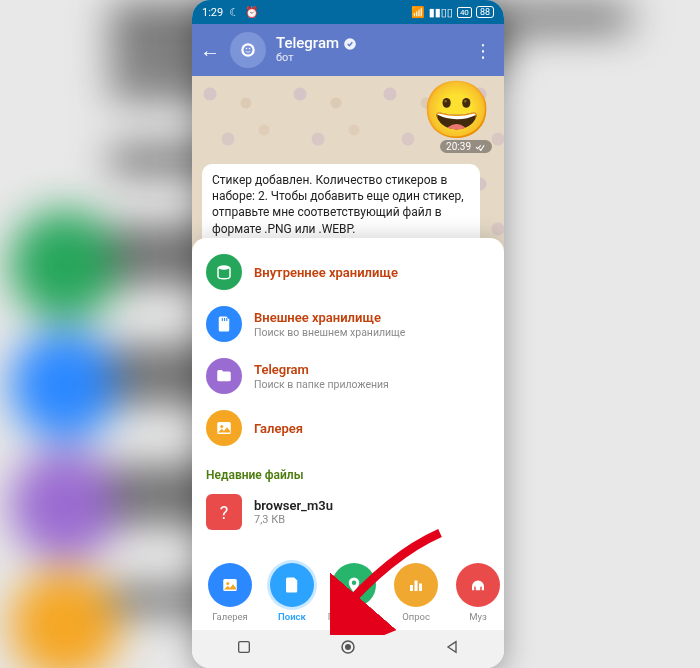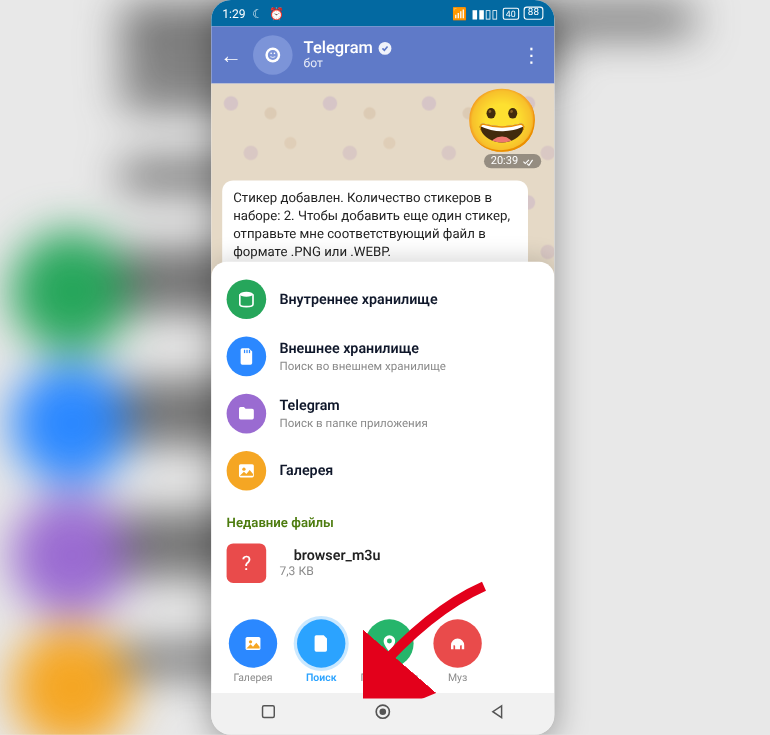--- a/index.html
+++ b/index.html
@@ -105,26 +105,26 @@
   }
   .src-icon {
     width:36px;height:36px;border-radius:50%;
     display:flex;align-items:center;justify-content:center;
     color:#fff; flex-shrink:0;
   }
   .src-icon.green{background:#26a65b;}
   .src-icon.blue{background:#2b88ff;}
   .src-icon.purple{background:#9a6bd1;}
   .src-icon.orange{background:#f5a623;}
-  .src-text .title{font-size:13px;font-weight:600;color:#0f172a;}
+  .src-text .title{font-size:13px;font-weight:600;color:#c2410c;}
   .src-text .desc{font-size:10.5px;color:#8a8a8a;margin-top:1px;}
   .section-header{font-size:12px;font-weight:600;color:#4d7c0f;padding:10px 14px 6px;}
   .file-item{display:flex;align-items:center;gap:12px;padding:6px 14px;}
   .file-thumb{width:36px;height:36px;border-radius:6px;background:#e94b4b;display:flex;align-items:center;justify-content:center;color:#fff;font-size:18px;}
-  .file-text .title{font-size:13px;font-weight:600;color:#222;margin-left:13px;}
+  .file-text .title{font-size:13px;font-weight:600;color:#222;}
   .file-text .desc{font-size:11px;color:#8a8a8a;}
   .attach-row{
     display:flex; gap:6px; padding:12px 10px 8px;
     overflow:hidden; margin-top:auto;
   }
   .attach-btn{
     display:flex;flex-direction:column;align-items:center;gap:4px;
     width:56px; flex-shrink:0;
   }
   .attach-circle{
@@ -311,20 +311,30 @@
         <div class="attach-btn">
           <div class="attach-circle geo">
             <svg class="icon" viewBox="0 0 24 24">
               <path d="M12 2a7 7 0 017 7c0 5-7 13-7 13S5 14 5 9a7 7 0 017-7z" fill="#fff"></path>
               <circle cx="12" cy="9" r="3" fill="#26b56b"></circle>
             </svg>
           </div>
           <div class="attach-label">Геопозиция</div>
         </div>
         <div class="attach-btn">
+          <div class="attach-circle poll">
+            <svg class="icon" viewBox="0 0 24 24">
+              <rect x="4" y="12" width="4" height="8" fill="#fff"></rect>
+              <rect x="10" y="6" width="4" height="14" fill="#fff"></rect>
+              <rect x="16" y="10" width="4" height="10" fill="#fff"></rect>
+            </svg>
+          </div>
+          <div class="attach-label">Опрос</div>
+        </div>
+        <div class="attach-btn">
           <div class="attach-circle music">
             <svg class="icon" viewBox="0 0 24 24">
               <path d="M4 14a8 8 0 0116 0v5h-3v-5h-1a1 1 0 00-1 1v4H9v-4a1 1 0 00-1-1H7v5H4v-5z" fill="#fff"></path>
             </svg>
           </div>
           <div class="attach-label">Муз</div>
         </div>
       </div>
   </div>
 

